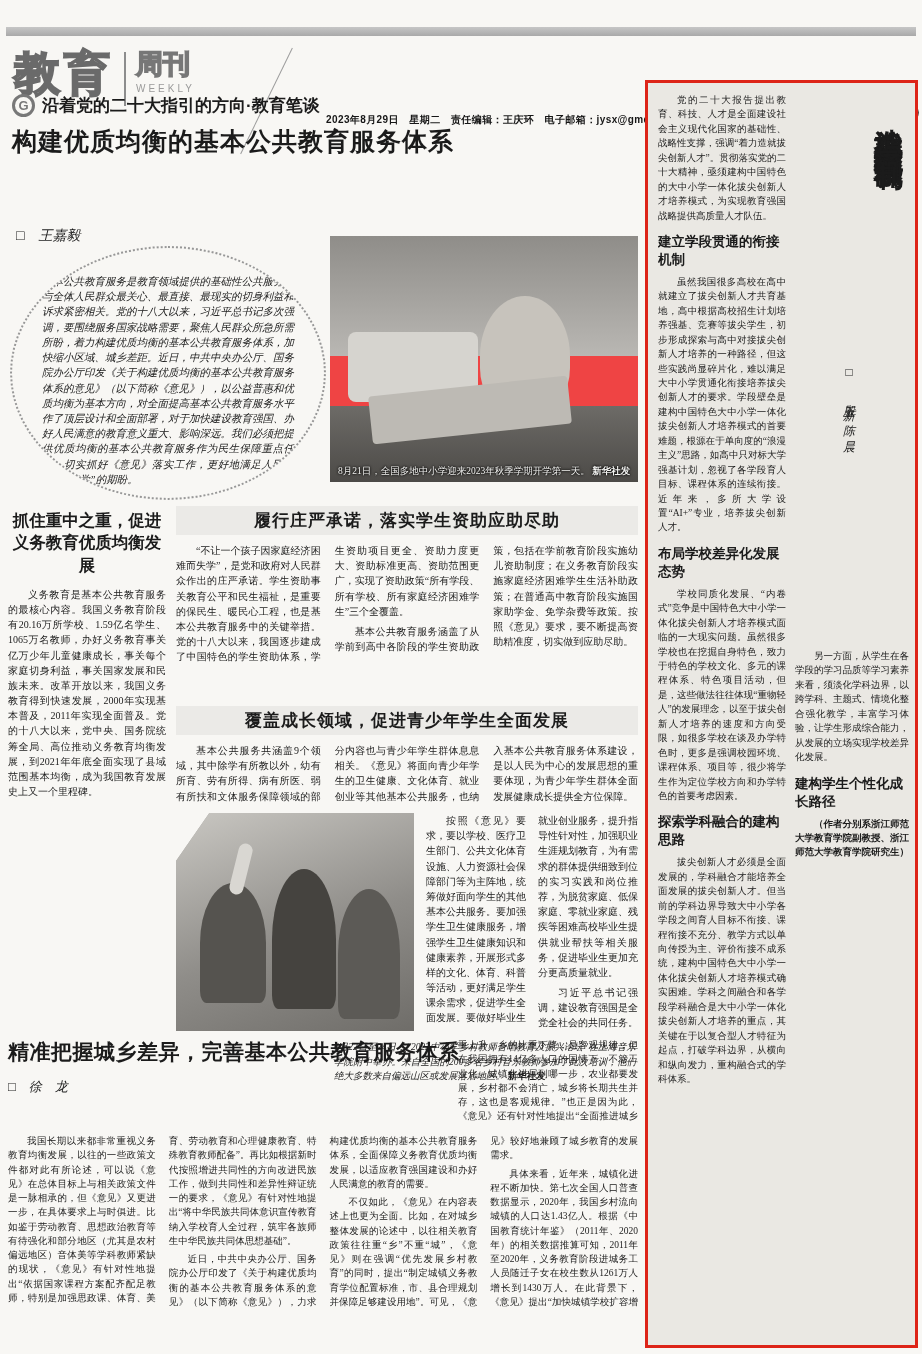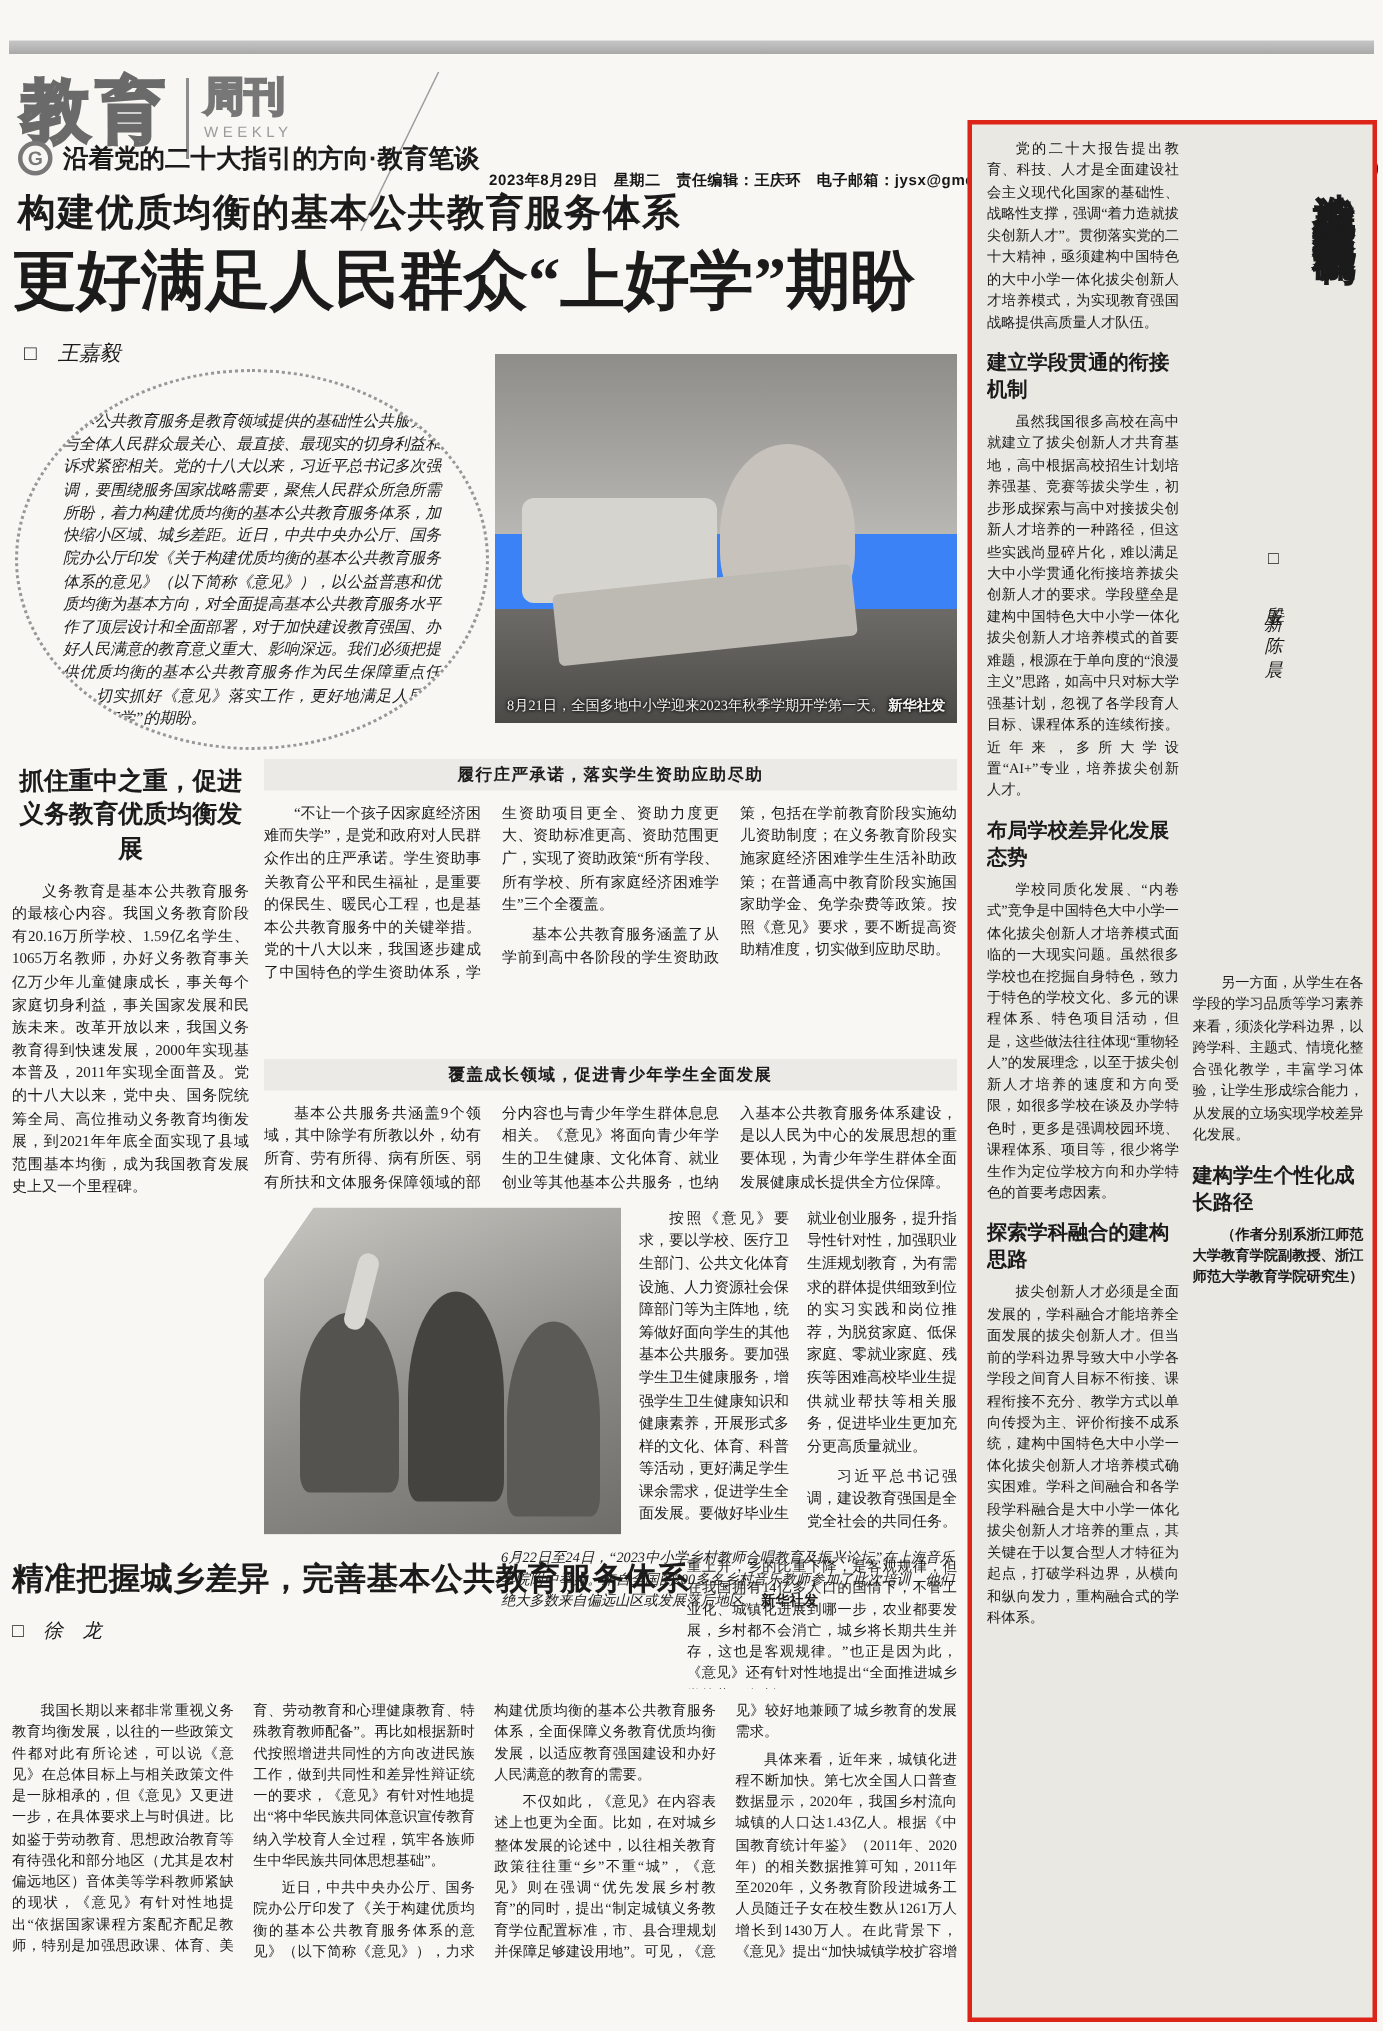--- a/index.html
+++ b/index.html
@@ -35,32 +35,32 @@
           display:flex;align-items:center;justify-content:center;font-size:13px;font-weight:900;
           font-family:"Liberation Sans",sans-serif;box-sizing:border-box;}
   .kicker{position:absolute;left:12px;top:125px;font-family:"Liberation Sans",sans-serif;
           font-size:25px;font-weight:800;letter-spacing:1px;}
   .headline{position:absolute;left:8px;top:158px;width:632px;font-size:43px;font-weight:900;
             white-space:nowrap;letter-spacing:0;}
   .lead-byline{position:absolute;left:16px;top:227px;font-size:14px;font-style:italic;}
   .intro-circle{position:absolute;left:10px;top:246px;width:316px;height:254px;border:2px dotted #979797;
                 border-radius:50%;box-sizing:border-box;padding:26px 30px;font-size:10.5px;line-height:1.45;
                 text-align:justify;font-style:italic;overflow:hidden;}
-  .photo{background:#3b82f6;overflow:hidden;position:absolute;font-family:Liberation Serif, serif;}
+  .photo{background:#ef4444;overflow:hidden;position:absolute;font-family:Liberation Serif, serif;}
   .photo1{left:330px;top:236px;width:308px;height:246px;}
   .ph-shape{position:absolute;}
   .photo-caption-overlay{position:absolute;left:8px;right:4px;bottom:5px;color:#f4f4f2;
                          font-size:9.5px;text-shadow:0 0 3px #000,0 0 2px #000;line-height:1.3;}
   .photo-caption-overlay b{font-weight:800;}
   
   .section1{position:absolute;left:8px;top:506px;width:158px;height:572px;overflow:hidden;}
   .s1-title{font-size:16.5px;font-weight:800;text-align:center;line-height:1.35;margin:4px 0 10px;}
   .smallbody p{font-size:10px;line-height:1.52;text-align:justify;margin:0 0 5px;text-indent:2em;}
   .section2{position:absolute;left:176px;top:506px;width:462px;}
-  .band-title{background:#ebeae7;text-align:center;font-size:11px;font-weight:800;
+  .band-title{background:#ebeae7;text-align:center;font-size:17px;font-weight:800;
               padding:3px 0;margin-bottom:8px;letter-spacing:1px;}
   .s2-body{column-count:3;column-gap:14px;height:158px;overflow:hidden;}
   .section3{position:absolute;left:176px;top:706px;width:462px;}
   .s3-top{column-count:3;column-gap:14px;height:64px;overflow:hidden;margin-bottom:6px;}
   .s3-row{display:flex;gap:12px;}
   .photo2{position:relative;width:238px;height:218px;background:#a8a6a2;flex:none;overflow:hidden;
           clip-path:polygon(14% 0,100% 0,100% 100%,0 100%,0 22%);}
   .s3-cols{column-count:2;column-gap:12px;height:218px;overflow:hidden;flex:1;}
   .s3-caption{margin:9px 0 12px 158px;width:302px;font-size:9.5px;line-height:1.55;text-align:justify;font-style:italic;}
   .s3-caption b{font-style:normal;font-weight:800;}
@@ -106,21 +106,20 @@
   <div class="sec-name">思想</div>
   <div class="mast-slash"></div>
   <div class="paper-name">光明日报</div>
   <div class="page-num">15</div>
 
   <div class="eyebrow">
     <span class="g-icon">G</span>
     <span>沿着党的二十大指引的方向·教育笔谈</span>
   </div>
   <div class="kicker">构建优质均衡的基本公共教育服务体系</div>
-  <div class="headline">更好满足人民群众“上好学”期盼</div>
   <div class="lead-byline">□　王嘉毅</div>
 
   <div class="intro-circle">基本公共教育服务是教育领域提供的基础性公共服务，与全体人民群众最关心、最直接、最现实的切身利益和诉求紧密相关。党的十八大以来，习近平总书记多次强调，要围绕服务国家战略需要，聚焦人民群众所急所需所盼，着力构建优质均衡的基本公共教育服务体系，加快缩小区域、城乡差距。近日，中共中央办公厅、国务院办公厅印发《关于构建优质均衡的基本公共教育服务体系的意见》（以下简称《意见》），以公益普惠和优质均衡为基本方向，对全面提高基本公共教育服务水平作了顶层设计和全面部署，对于加快建设教育强国、办好人民满意的教育意义重大、影响深远。我们必须把提供优质均衡的基本公共教育服务作为民生保障重点任务，切实抓好《意见》落实工作，更好地满足人民群众“上好学”的期盼。</div>
 
   <div class="photo photo1">
     <div class="ph-shape" style="left:0;top:0;width:308px;height:120px;background:linear-gradient(180deg,#8f8d89,#b9b7b3);"></div>
     <div class="ph-shape" style="left:18px;top:96px;width:130px;height:70px;background:#d6d4cf;border-radius:8px;"></div>
     <div class="ph-shape" style="left:150px;top:60px;width:90px;height:120px;background:#c7c3bc;border-radius:50% 50% 40% 40%;"></div>
     <div class="ph-shape" style="left:0;top:170px;width:308px;height:76px;background:linear-gradient(180deg,#6d6b67,#4c4a47);"></div>
     <div class="ph-shape" style="left:40px;top:150px;width:200px;height:48px;background:#bdbab4;transform:rotate(-6deg);border-radius:4px;"></div>

